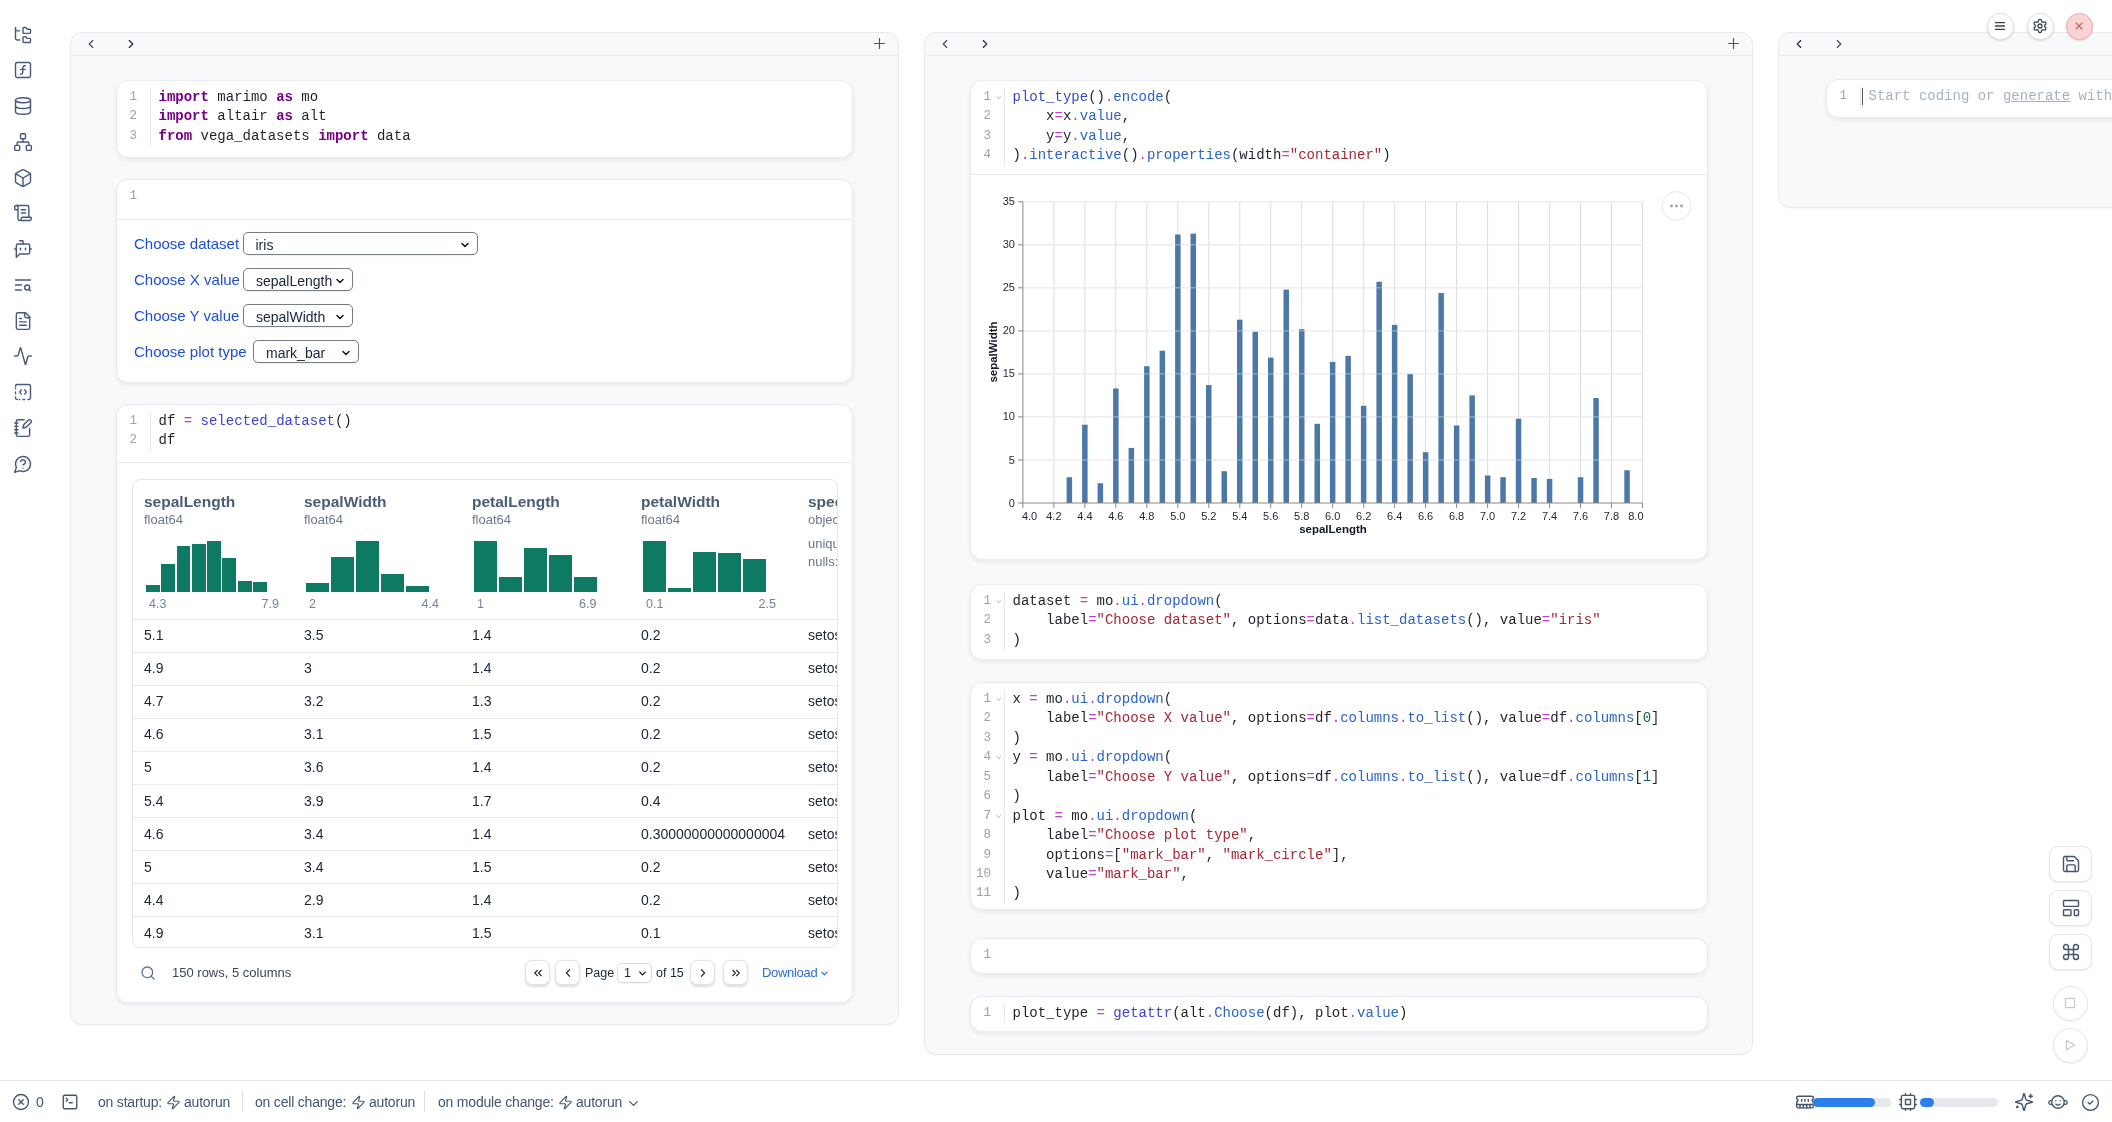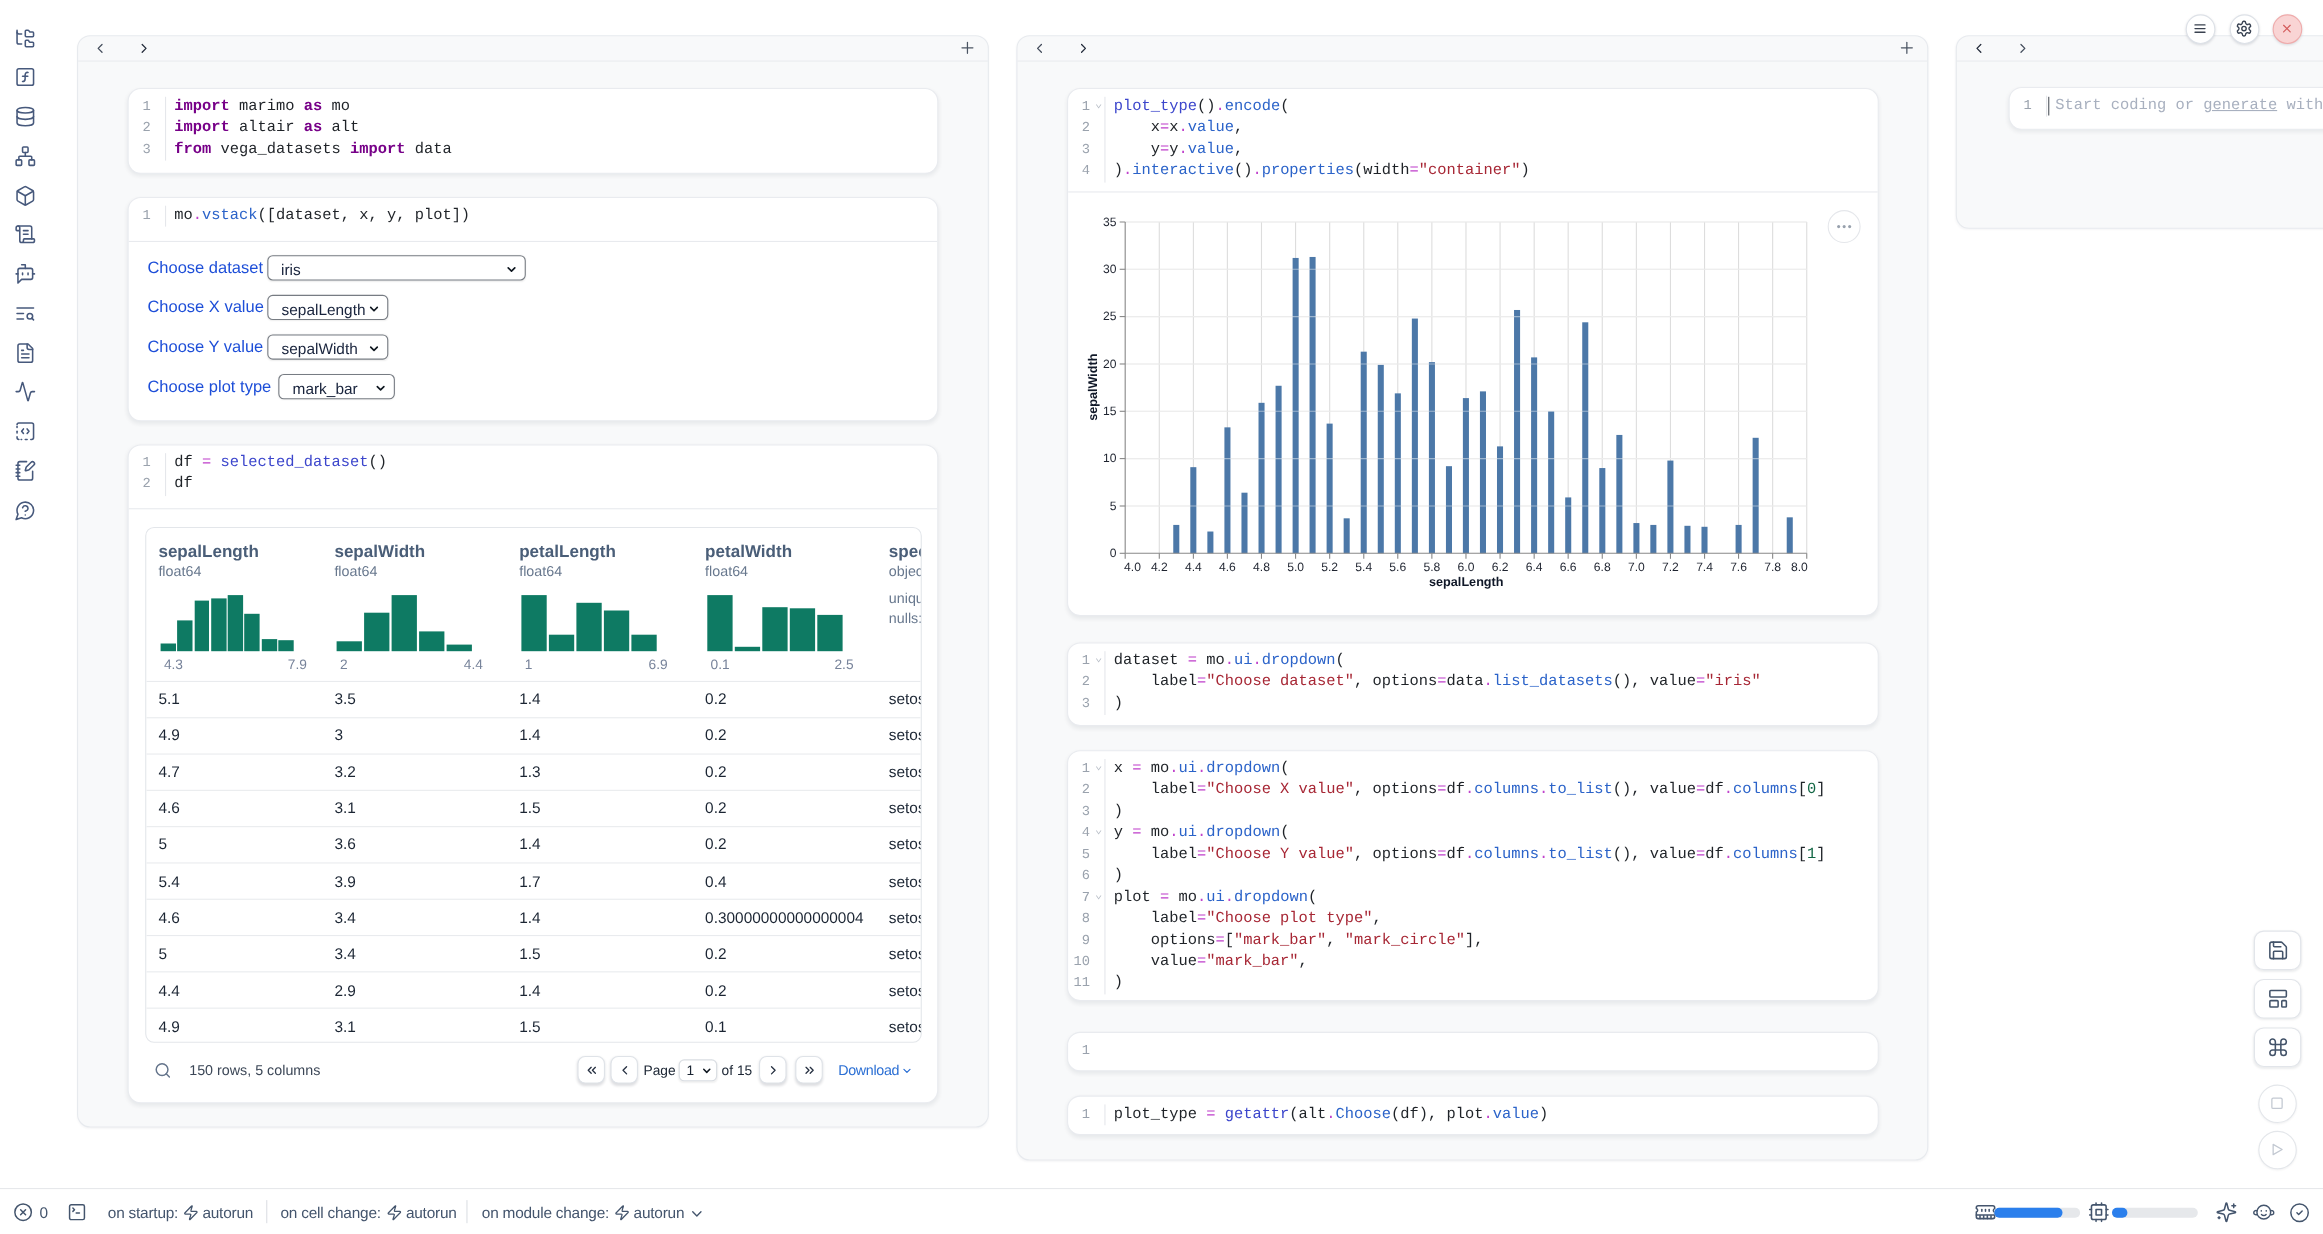--- a/index.html
+++ b/index.html
@@ -153,21 +153,20 @@
     </div>
     <div class="codecol"><div class="cl"><i class="k">import</i> marimo <i class="k">as</i> mo</div><div class="cl"><i class="k">import</i> altair <i class="k">as</i> alt</div><div class="cl"><i class="k">from</i> vega_datasets <i class="k">import</i> data</div></div>
   </div>
 <div class="cell" style="left:116px;top:179px;width:737px;height:204px"></div>
 <div class="codewrap " style="left:116px;top:179px;width:737px;height:40px">
     <div class="lncol">
       <div class="lnrow">
         <span class="lnn">1</span>
       </div>
     </div>
-    <div class="codecol"><div class="cl">mo<i class="o">.</i><i class="f">vstack</i>([dataset, x, y, plot])</div></div>
   </div>
 <div class="divline" style="left:117px;top:219px;width:735px"></div>
 <div class="uilabel" style="left:134px;top:234.5px">Choose dataset</div>
 <div class="select" style="left:242.5px;top:232.0px;width:235px">
     <span>iris</span>
     <svg width="12" height="12" viewBox="0 0 24 24" fill="none" stroke="#0f1720" stroke-width="3" stroke-linecap="round" stroke-linejoin="round">
       <path d="m6 9 6 6 6-6"></path>
     </svg>
   </div>
 <div class="uilabel" style="left:134px;top:270.5px">Choose X value</div>
@@ -246,21 +245,21 @@
       <i style="width:23.4px;height:4px"></i>
       <i style="width:23.4px;height:40px"></i>
       <i style="width:23.4px;height:39px"></i>
       <i style="width:23.4px;height:33px"></i>
     </div>
     <div class="hlab" style="left:16px;top:117px">4.3</div>
     <div class="hlab" style="left:118px;top:117px;width:28px;text-align:right">7.9</div>
     <div class="hlab" style="left:176px;top:117px">2</div>
     <div class="hlab" style="left:278px;top:117px;width:28px;text-align:right">4.4</div>
     <div class="hlab" style="left:344px;top:117px">1</div>
-    <div class="hlab" style="left:446px;top:117px;width:28px;text-align:right">6.9</div>
+    <div class="hlab" style="left:446px;top:117px;width:28px;text-align:left">6.9</div>
     <div class="hlab" style="left:513px;top:117px">0.1</div>
     <div class="hlab" style="left:615px;top:117px;width:28px;text-align:right">2.5</div>
     <div class="rowline" style="top:138.5px"></div>
     <div class="tv" style="left:11px;top:147.0px">5.1</div>
     <div class="tv" style="left:171px;top:147.0px">3.5</div>
     <div class="tv" style="left:339px;top:147.0px">1.4</div>
     <div class="tv" style="left:508px;top:147.0px">0.2</div>
     <div class="tv" style="left:675px;top:147.0px">setosa</div>
     <div class="rowline" style="top:171.6px"></div>
     <div class="tv" style="left:11px;top:180.1px">4.9</div>

